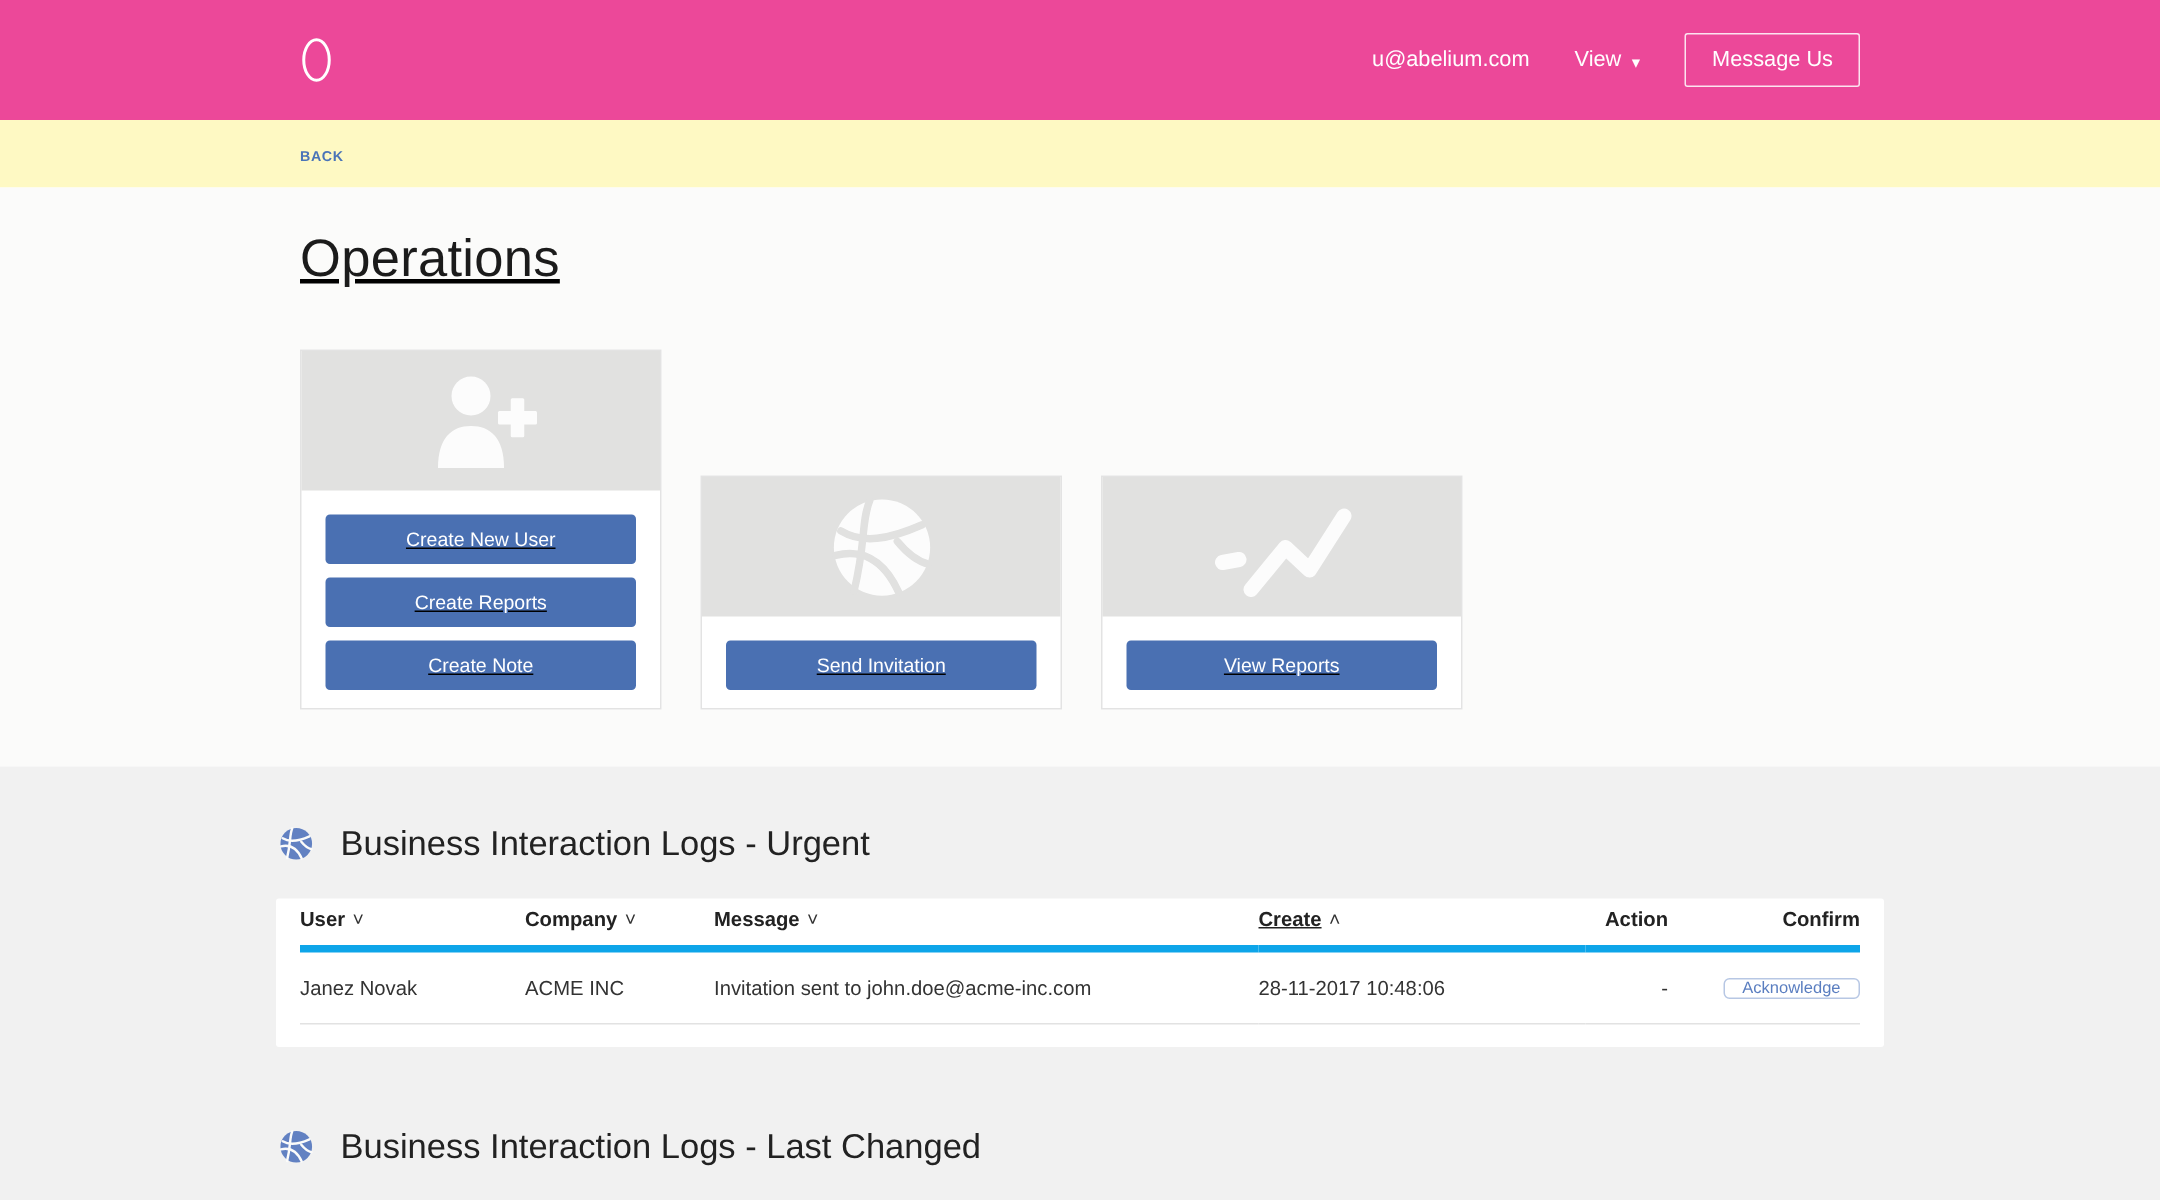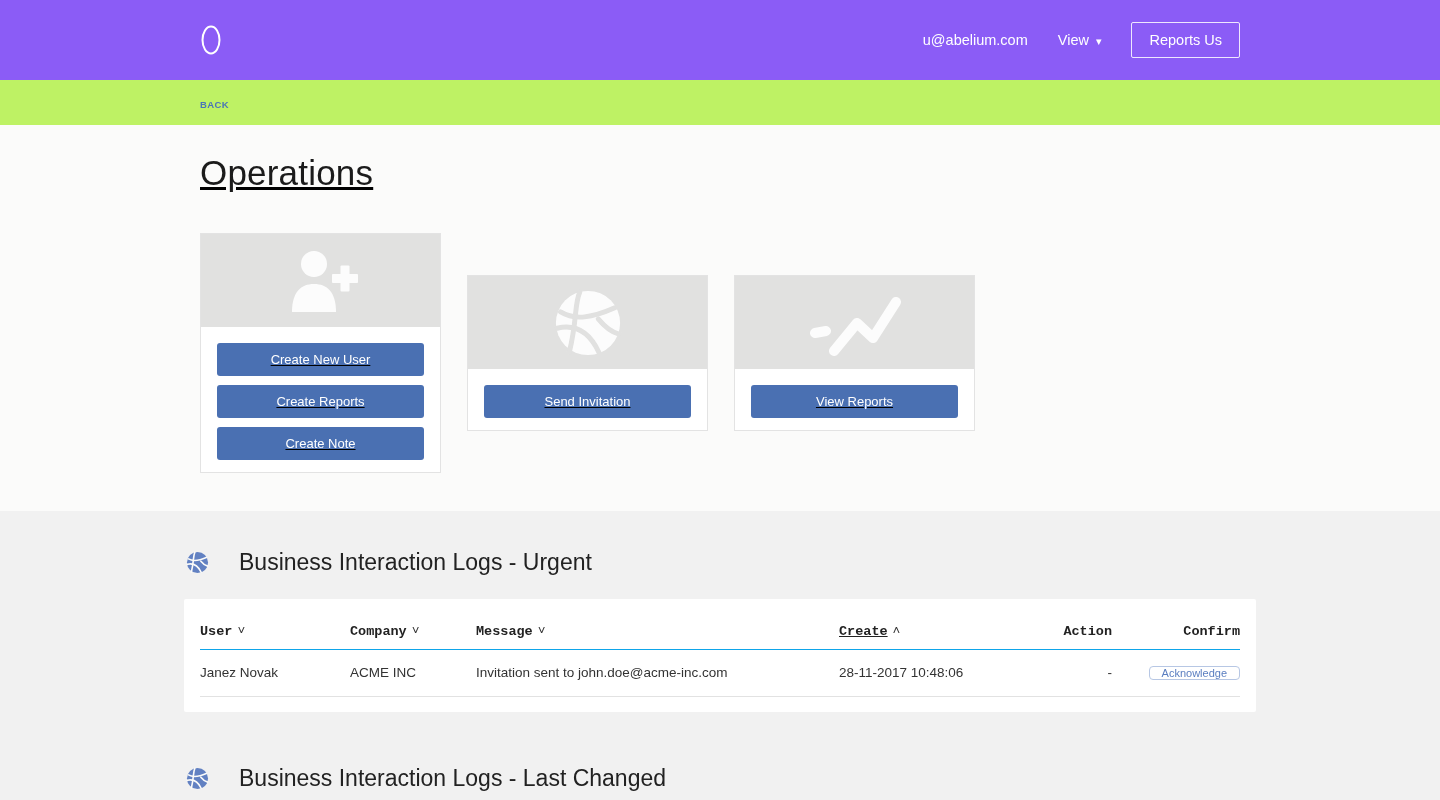--- a/index.html
+++ b/index.html
@@ -7,60 +7,60 @@
   body {
     font-family: "Liberation Sans", "DejaVu Sans", sans-serif;
     background: #ffffff;
     display: flex;
     flex-direction: column;
   }
   .container { width: 1040px; margin: 0 auto; }
   .container-wide { width: 1072px; margin: 0 auto; }
 
   
-  .app-header { height: 80px; background: #8b5cf6; flex: 0 0 auto; }
+  .app-header { height: 80px; background: #ec4899; flex: 0 0 auto; }
   .app-header .container { height: 100%; display: flex; align-items: center; justify-content: space-between; }
   .logo { display: flex; align-items: center; }
   .header-right { display: flex; align-items: center; gap: 30px; color: #fff; font-size: 14.5px; }
   .menu-dd { display: flex; align-items: center; gap: 7px; cursor: pointer; }
   .menu-arrow { font-size: 11px; position: relative; top: 1px; }
   .contact-btn {
     background: transparent; border: 1px solid rgba(255,255,255,0.85); color: #fff;
     font-family: inherit; font-size: 14.5px; padding: 9px 17px; border-radius: 2px; cursor: pointer;
   }
 
   
-  .back-strip { background: #bef264; padding: 14px 0 13px; flex: 0 0 auto; }
+  .back-strip { background: #fef9c3; padding: 14px 0 13px; flex: 0 0 auto; }
   .back-link {
     color: #4a74b8; font-size: 9.5px; font-weight: bold; letter-spacing: 0.4px;
     text-decoration: none; cursor: pointer;
   }
 
   
   .operations { background: #fbfbfa; padding: 28px 17px 38px; flex: 0 0 auto; text-decoration: underline; }
   .page-title { font-size: 35px; font-weight: 400; color: #1b1b1b; margin: 0 0 40px; letter-spacing: 0.2px; }
-  .cards { display: flex; gap: 26px; align-items: center; }
+  .cards { display: flex; gap: 26px; align-items: flex-end; }
   .card { width: 241px; background: #fff; border: 1px solid #e3e3e3; }
   .card-image { height: 93px; background: #e1e1e0; display: flex; align-items: center; justify-content: center; }
   .card-image svg { opacity: 0.92; }
   .card-actions { padding: 16px 16px 12px; display: flex; flex-direction: column; gap: 9px; }
   .btn-primary {
     display: block; width: 100%; height: 33px; background: #4a70b2; color: #fff;
     border: none; border-radius: 3px; font-family: inherit; font-size: 13px; cursor: pointer;
   }
 
   
   .logs { background: #f1f1f1; padding: 38px 0 20px; flex: 1 1 auto; }
-  .section-heading { display: flex; align-items: center; gap: 30px; margin: 0 0 23px 2px; }
+  .section-heading { display: flex; align-items: center; gap: 18px; margin: 0 0 23px 2px; }
   .section-heading .title { font-size: 23px; font-weight: 400; color: #222; }
   .table-card { background: #fff; border-radius: 2px; padding: 0 16px 15px; margin-bottom: 53px; }
   table { width: 100%; border-collapse: collapse; font-size: 13.5px; table-layout: fixed; }
   th {
     text-align: left; font-weight: 700; color: #222; font-size: 13.5px;
-    padding: 25px 0 10px; border-bottom: 1px solid #0ea5e9; font-family: Liberation Mono, monospace;
+    padding: 6px 0 10px; border-bottom: 5px solid #0ea5e9;
   }
   td { padding: 15px 0 16px; border-bottom: 1px solid #e2e2e2; color: #333; }
   th.right, td.right { text-align: right; }
   .sort-glyph { font-weight: 400; margin-left: 5px; font-size: 13px; color: #333; }
   th.active-sort .th-label { text-decoration: underline; }
   .ack-btn {
     background: #fff; border: 1px solid #b7c7e4; color: #5a7ec0; font-family: inherit;
     font-size: 11px; padding: 0 12px; border-radius: 4px; cursor: pointer;
   }
 </style>
@@ -73,21 +73,21 @@
       <svg width="22" height="32" viewBox="0 0 22 32">
         <ellipse cx="11" cy="16" rx="8.5" ry="13.5" fill="none" stroke="#ffffff" stroke-width="2"></ellipse>
       </svg>
     </div>
     <div class="header-right">
       <span>u@abelium.com</span>
       <span class="menu-dd">
         <span>View</span>
         <span class="menu-arrow">▾</span>
       </span>
-      <button class="contact-btn">Reports Us</button>
+      <button class="contact-btn">Message Us</button>
     </div>
   </div>
 </header>
 
 <div class="back-strip">
   <div class="container">
     <a class="back-link">BACK</a>
   </div>
 </div>
 

